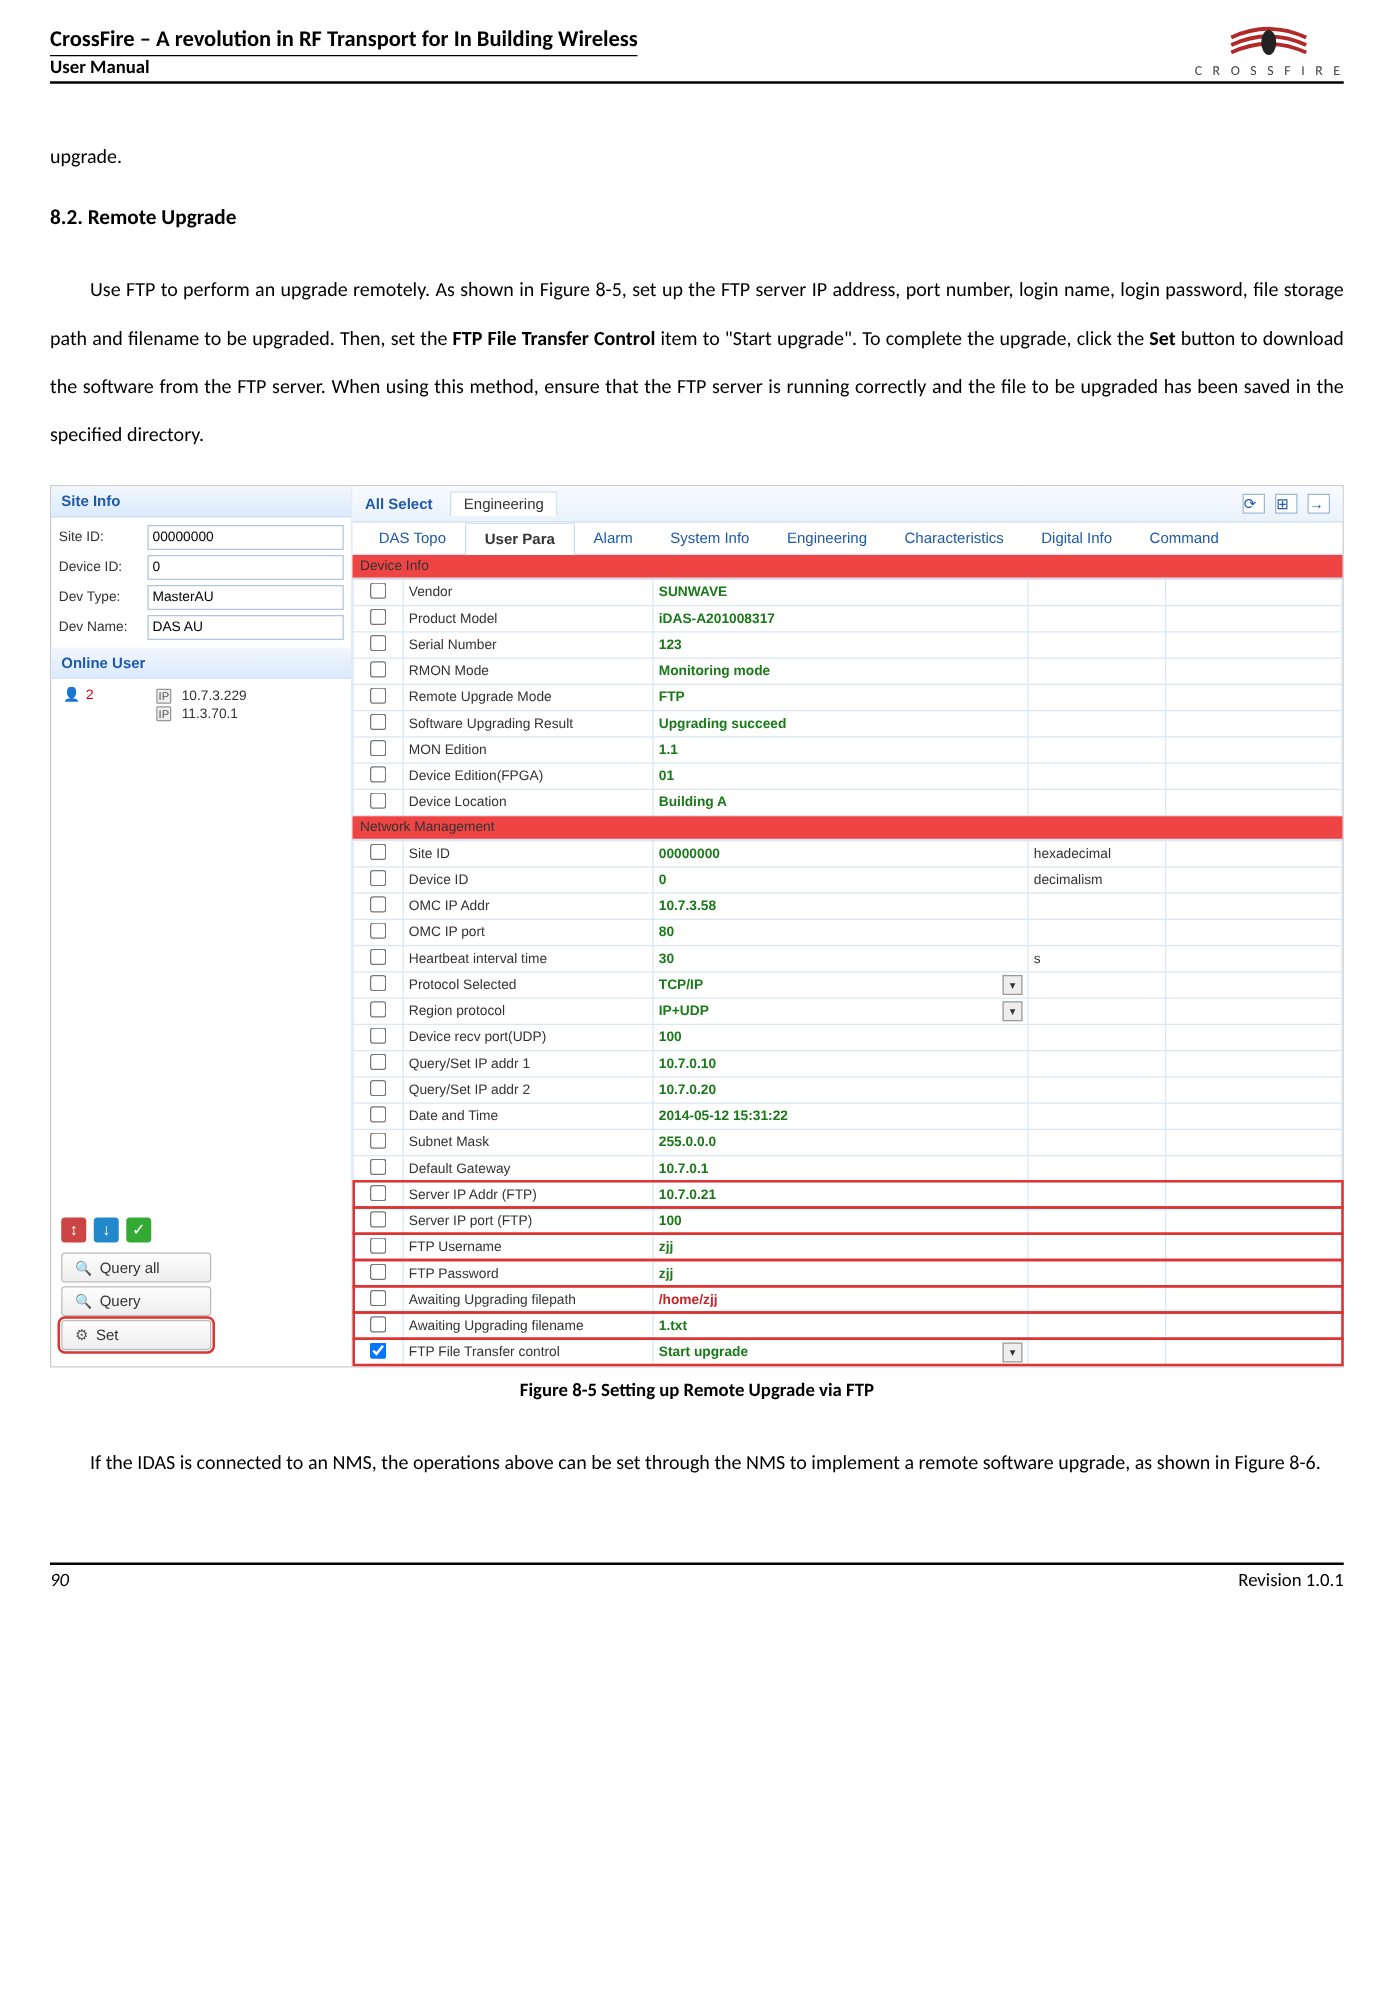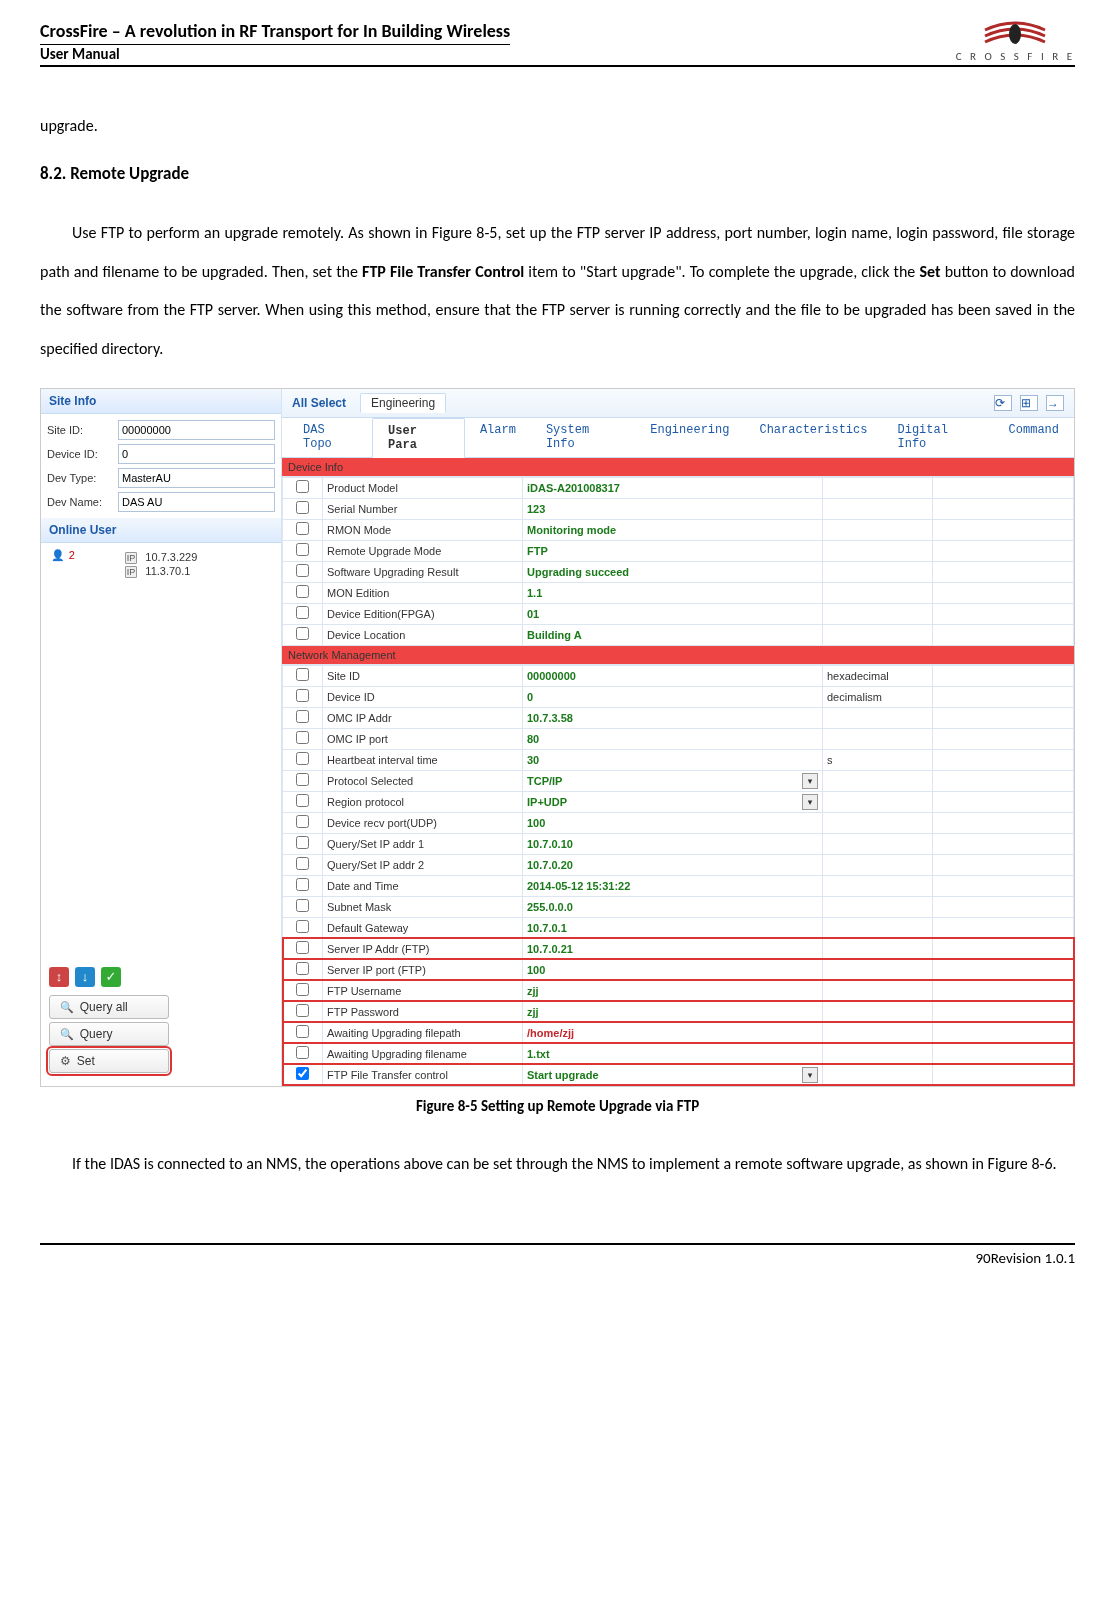--- a/index.html
+++ b/index.html
@@ -52,21 +52,21 @@
     margin-top: 10px;
   }
   .footer {
     display: flex;
     justify-content: space-between;
     border-top: 2px solid #000;
     margin-top: 60px;
     padding-top: 4px;
     font-size: 15px;
   }
-  .footer-center { flex: 1; text-align: right; }
+  .footer-center { flex: 1; text-align: left; font-style: italic; }
   .footer-right { text-align: right; }
 
   
   .screenshot {
     border: 1px solid #ccc;
     width: 100%;
     margin-top: 20px;
     font-family: Tahoma, Arial, sans-serif;
     font-size: 12px;
     color: #333;
@@ -131,21 +131,21 @@
   .ss-topbar-right{display:flex;gap:8px;align-items:center;}
   .mini-icon{width:16px;height:14px;border:1px solid #9eb8d6;background:#fff;display:inline-block;}
   .ss-tab-active {
     background:#fff;border:1px solid #c8dcf2;border-bottom:1px solid #fff;
     padding:2px 10px;color:#333;font-weight:normal;border-radius:2px 2px 0 0;
   }
   .ss-subtabs {
     display:flex;gap:0;border-bottom:1px solid #c8dcf2;padding-left:6px;
   }
   .ss-subtab {
-    padding:5px 15px;color:#1e5aa8;font-size:12px;cursor:default;font-family:Liberation Mono, monospace;
+    padding:5px 15px;color:#1e5aa8;font-size:12px;cursor:default;
   }
   .ss-subtab.active {
     background:#fff;border:1px solid #c8dcf2;border-bottom:1px solid #fff;
     color:#333;font-weight:bold;border-radius:2px 2px 0 0;margin-bottom:-1px;
   }
   .grp-header {
     background:#ef4444;padding:3px 6px;font-size:11px;color:#333;border-bottom:1px solid #dce6f2;
   }
   table.param {
     width:100%;border-collapse:collapse;font-size:11px;table-layout:fixed;
@@ -282,20 +282,27 @@
         <colgroup>
             <col class="chk">
             <col class="name">
             <col class="val">
             <col class="unit">
             <col class="rest">
           </colgroup>
         <tbody id="dev-rows">
             <tr>
               <td style="text-align: center;"><input type="checkbox" style=""></td>
+              <td>Vendor</td>
+              <td class="val-green">SUNWAVE</td>
+              <td></td>
+              <td></td>
+            </tr>
+            <tr>
+              <td style="text-align: center;"><input type="checkbox" style=""></td>
               <td>Product Model</td>
               <td class="val-green">iDAS-A201008317</td>
               <td></td>
               <td></td>
             </tr>
             <tr>
               <td style="text-align: center;"><input type="checkbox" style=""></td>
               <td>Serial Number</td>
               <td class="val-green">123</td>
               <td></td>

